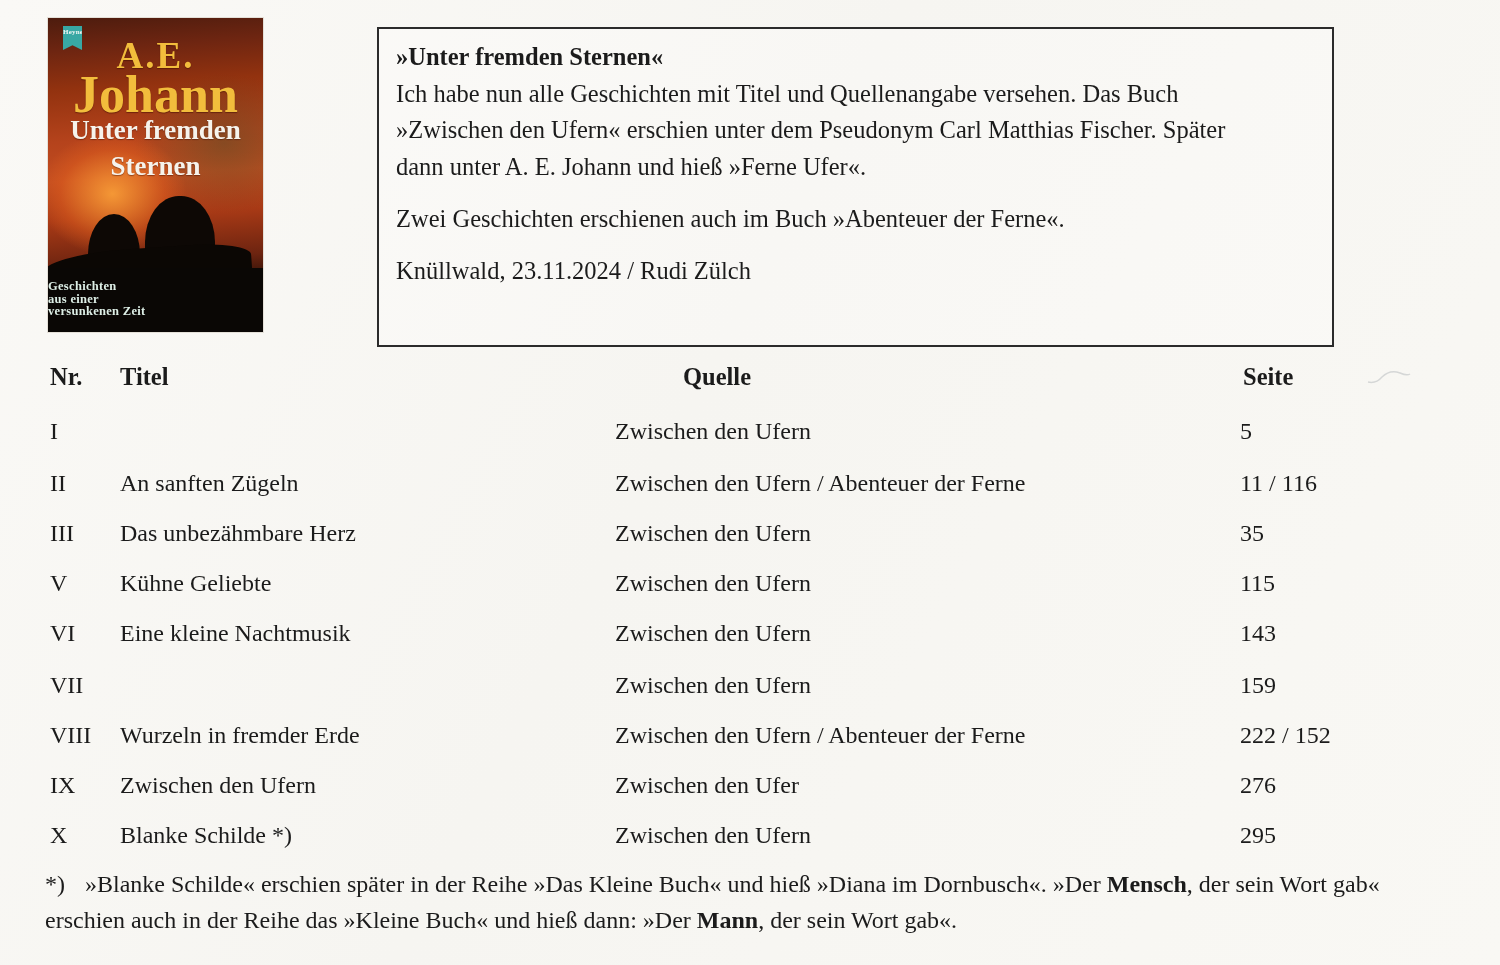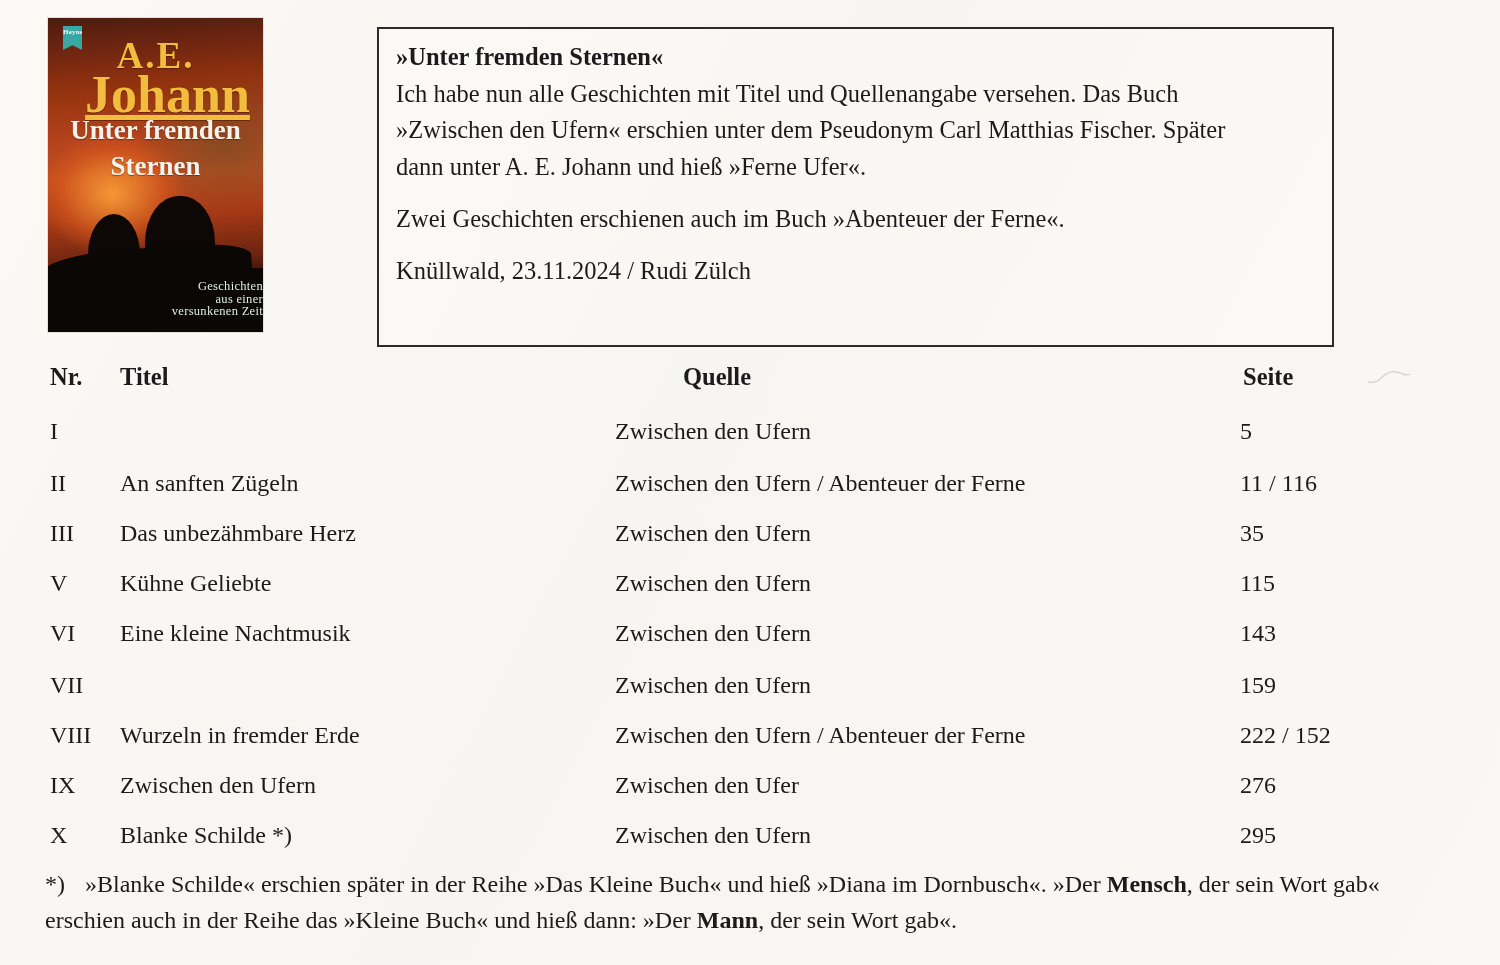--- a/index.html
+++ b/index.html
@@ -31,25 +31,24 @@
     color:#f2f7f4; font-size:7px; font-weight:bold; text-align:center;
     line-height:12px; letter-spacing:.2px;
   }
   .cov-author1 {
     position:absolute; left:0; top:20px; width:100%;
     text-align:center; font-weight:bold; font-size:37px; line-height:36px;
     color:#f2bd3c; letter-spacing:2px;
     text-shadow:0 1px 1px rgba(60,10,0,.5);
   }
   .cov-author2 {
-    position:absolute; left:12px; top:52px; width:100%;
+    position:absolute; left:0; top:52px; width:100%;
     text-align:center; font-weight:bold; font-size:52px; line-height:50px;
     color:#f2bd3c; letter-spacing:0;
     text-shadow:0 1px 1px rgba(60,10,0,.5);
-    text-decoration:underline;
   }
   .cov-title1 {
     position:absolute; left:0; top:99px; width:100%;
     text-align:center; font-weight:bold; font-size:27px; line-height:27px;
     color:#f6f3ec; text-shadow:0 1px 1px rgba(60,10,0,.45);
   }
   .cov-title2 {
     position:absolute; left:0; top:135px; width:100%;
     text-align:center; font-weight:bold; font-size:27px; line-height:27px;
     color:#f6f3ec; text-shadow:0 1px 1px rgba(60,10,0,.45);
@@ -59,21 +58,21 @@
   .head-right { left:97px; top:178px; width:70px; height:96px; border-radius:48% 48% 42% 42%; }
   .cover-ground {
     position:absolute; left:-6px; bottom:38px; width:210px; height:46px;
     background:#0b0704; transform:rotate(-4deg); border-radius:40% 30% 0 0;
   }
   .cover-black {
     position:absolute; left:0; bottom:0; width:100%; height:64px; background:#0a0705;
   }
   .cov-subtitle {
     position:absolute; left:0; top:262px; width:100%;
-    text-align:right; font-weight:normal; font-size:12.5px; line-height:12.5px;
+    text-align:left; font-weight:bold; font-size:12.5px; line-height:12.5px;
     color:#ddeee6; letter-spacing:.3px;
   }
   .cov-sub-line { display:block; }
 
   
   .info-box {
     position:absolute; left:377px; top:27px; width:957px; height:320px;
     border:2px solid #2b2b2b; background:rgba(255,255,255,.25);
     padding:10px 18px 0 17px;
     font-size:24.5px; line-height:36.5px;

